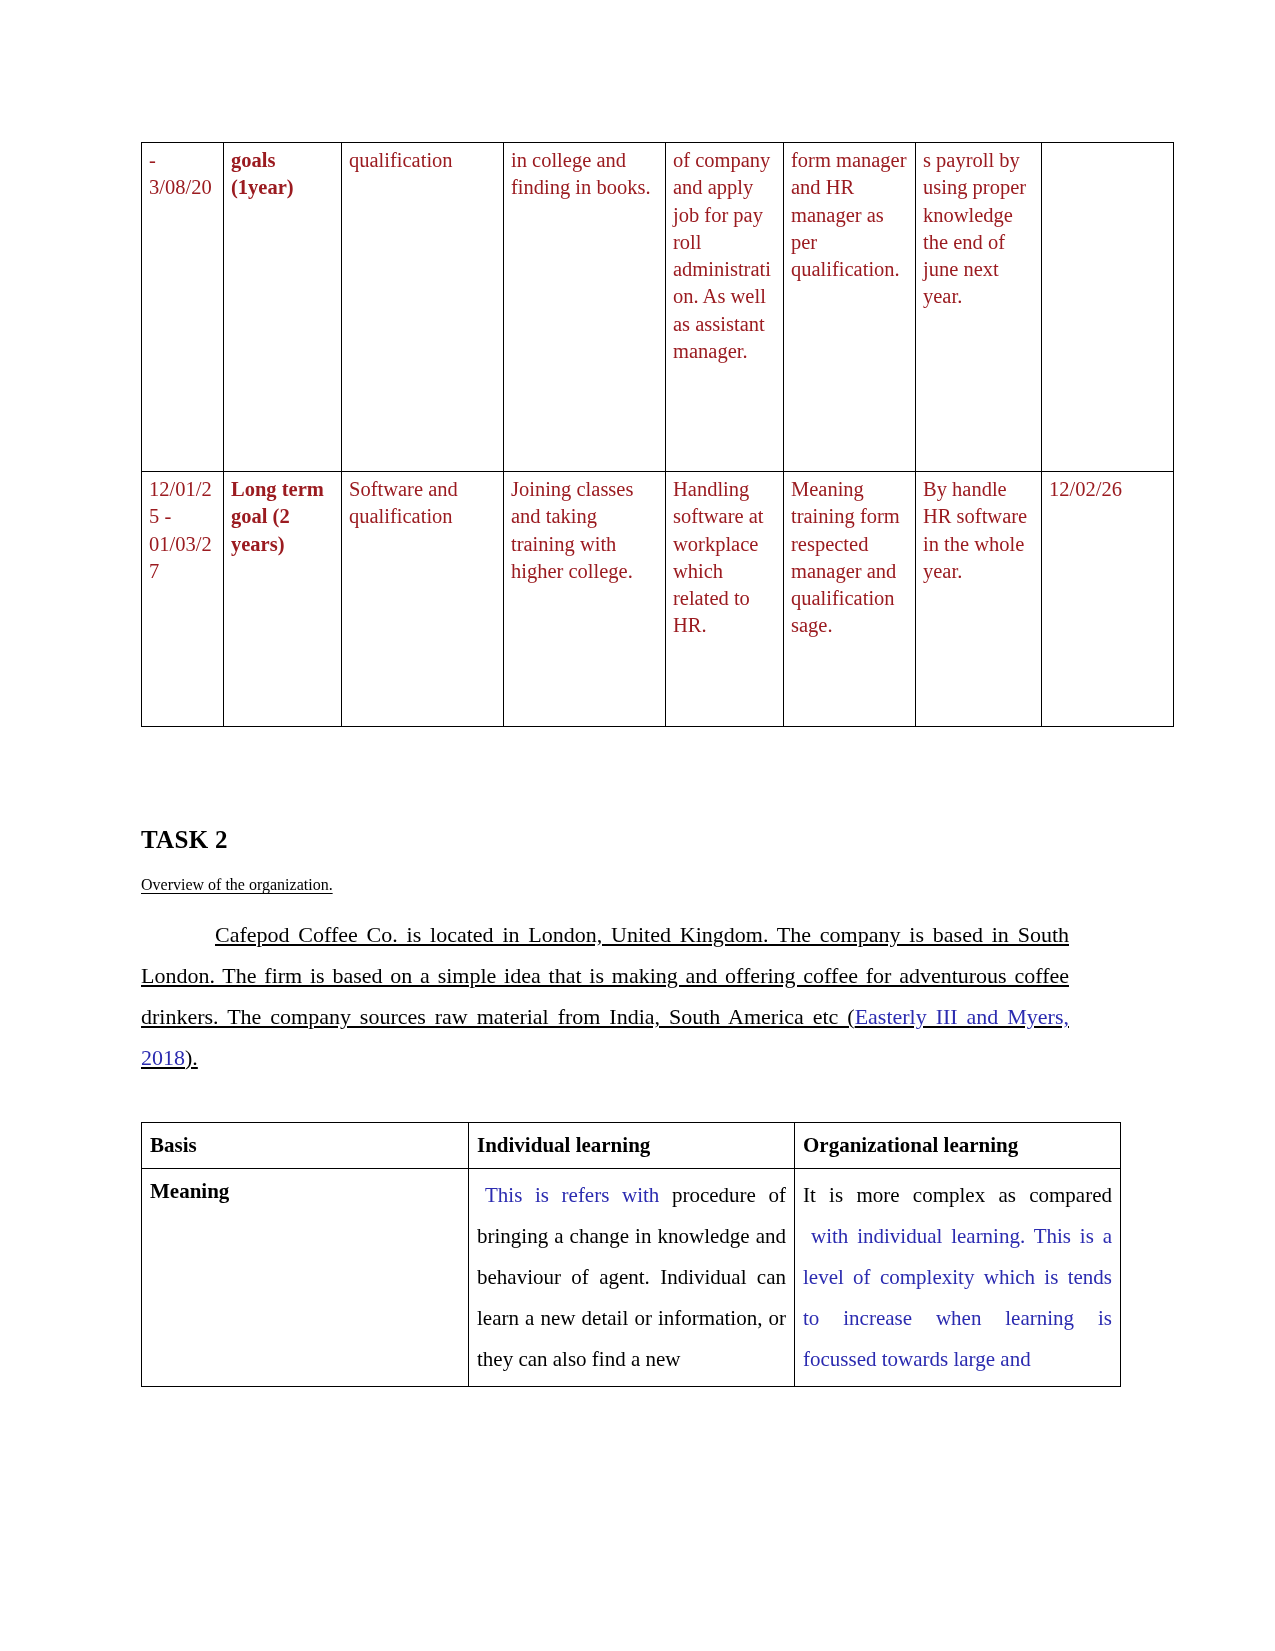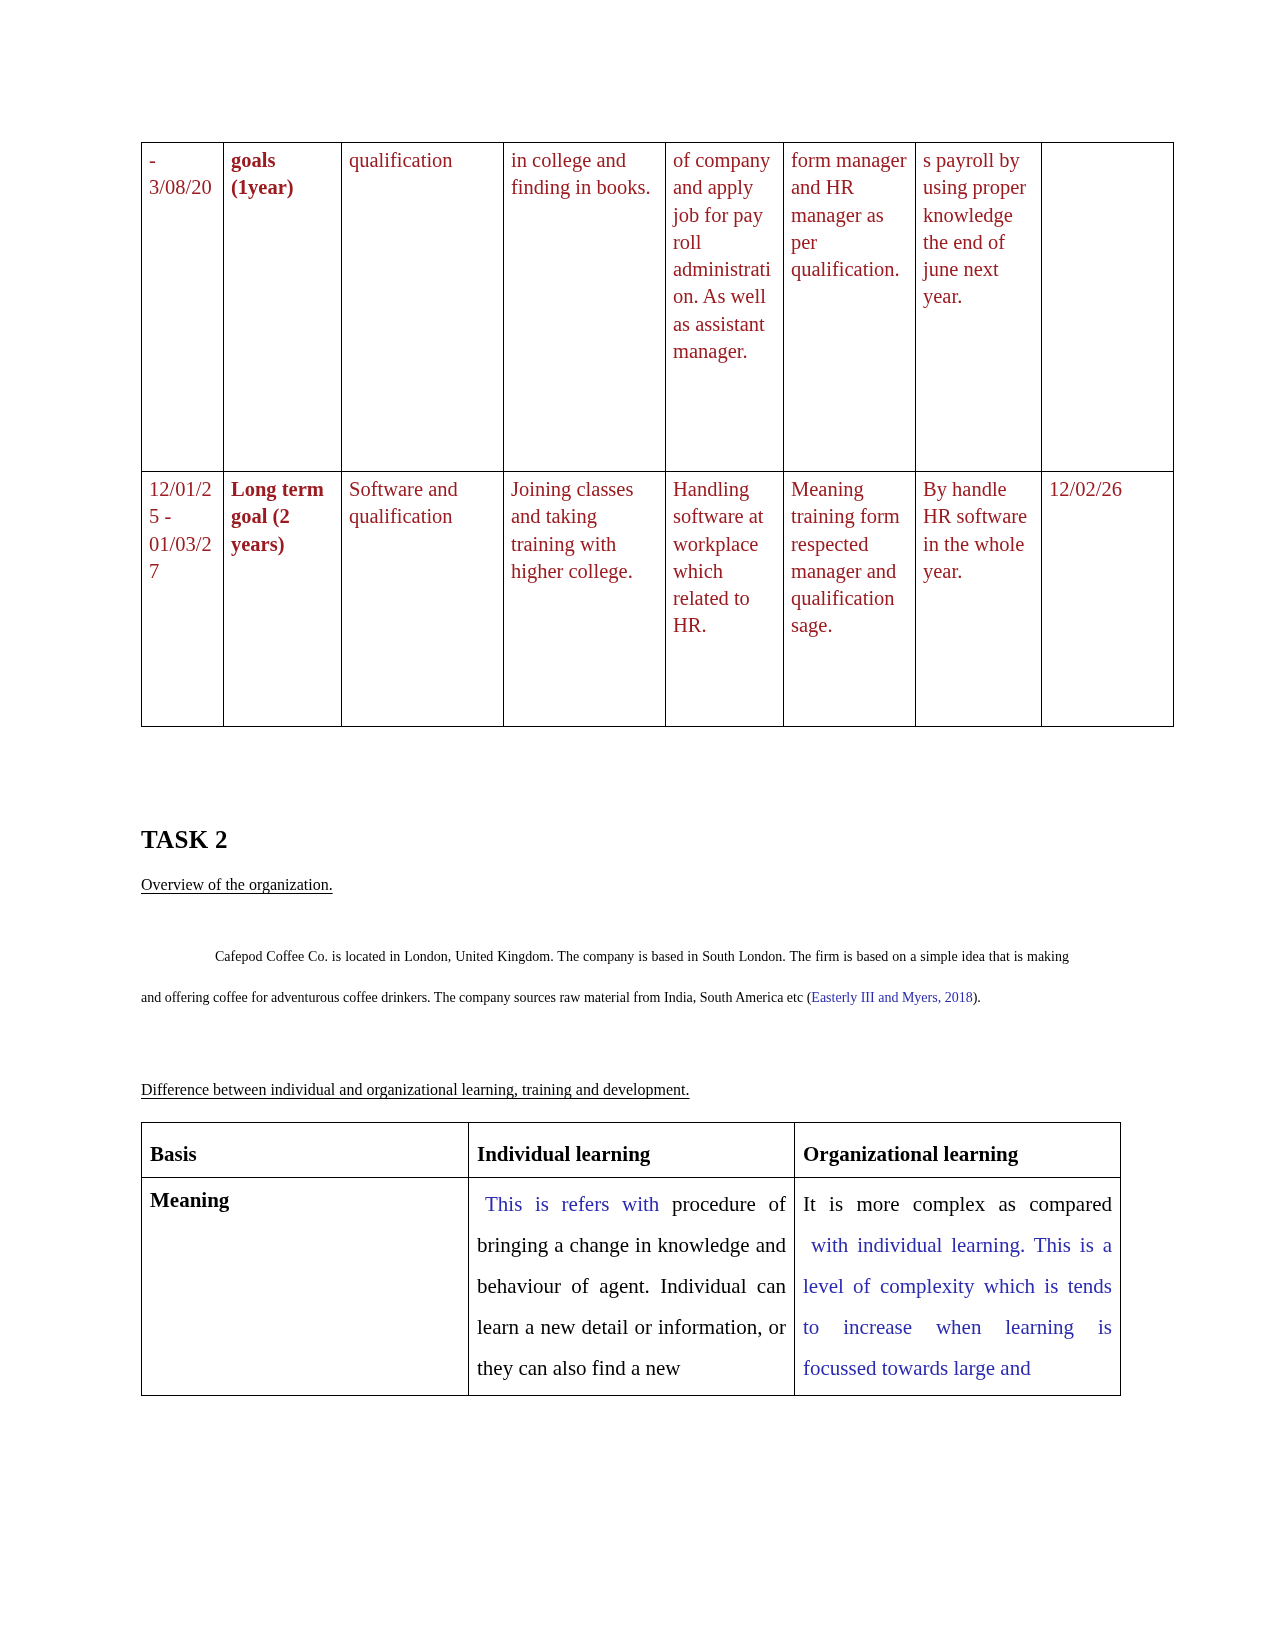--- a/index.html
+++ b/index.html
@@ -77,27 +77,28 @@
     font-size: 16px;
     text-decoration: underline;
     text-underline-offset: 3px;
   }
   .sub-head-1 { top: 876px; }
   .sub-head-2 { top: 1081px; }
 
   .body-para {
     position: absolute;
     left: 141px;
-    top: 936px;
+    top: 914px;
     width: 928px;
-    font-size: 14px;
+    font-size: 22px;
     line-height: 41px;
     text-align: justify;
     text-justify: inter-word;
     text-indent: 74px;
+    text-decoration: underline;
   }
   .body-para .cite { color: #2b2bb0; }
 
   
   .learn-table {
     position: absolute;
     left: 141px;
     top: 1122px;
     width: 928px;
     border-collapse: collapse;
@@ -108,21 +109,21 @@
     vertical-align: top;
     padding: 6px 8px 6px 8px;
     font-size: 21px;
     line-height: 41px;
     font-family: "Liberation Serif", "DejaVu Serif", serif;
   }
   .learn-table th {
     font-weight: bold;
     text-align: left;
     line-height: 1.55;
-    padding-top: 15px;
+    padding-top: 6px;
     padding-bottom: 6px;
   }
   .learn-table .lcol1 { width: 310px; }
   .learn-table .lcol2 { width: 309px; }
   .learn-table .lcol3 { width: 309px; }
   .learn-table td.just {
     text-align: justify;
     text-justify: inter-word;
   }
   .learn-table td.basis-cell {
@@ -173,21 +174,20 @@
   </table>
 
   <div class="task-title">TASK 2</div>
 
   <div class="sub-head sub-head-1">Overview of the organization.</div>
 
   <div class="body-para">
     <span>Cafepod Coffee Co. is located in London, United Kingdom. The company is based in South London. The firm is based on a simple idea that is making and offering coffee for adventurous coffee drinkers. The company sources raw material from India, South America etc (</span><span class="cite">Easterly III and Myers, 2018</span><span>).</span>
   </div>
 
-  <div class="sub-head sub-head-2">Difference between individual and organizational learning, training and development.</div>
 
   <table class="learn-table">
     <thead>
       <tr>
         <th class="lcol1">Basis</th>
         <th class="lcol2">Individual learning</th>
         <th class="lcol3">Organizational learning</th>
       </tr>
     </thead>
     <tbody>

